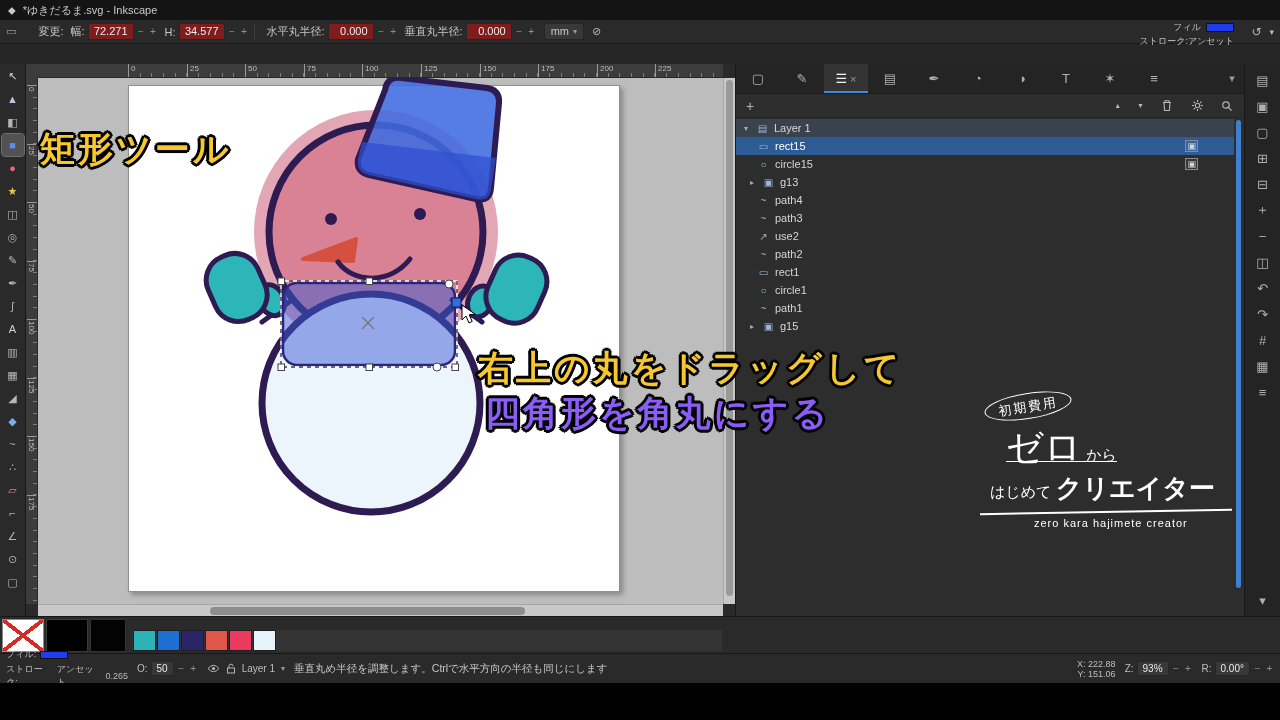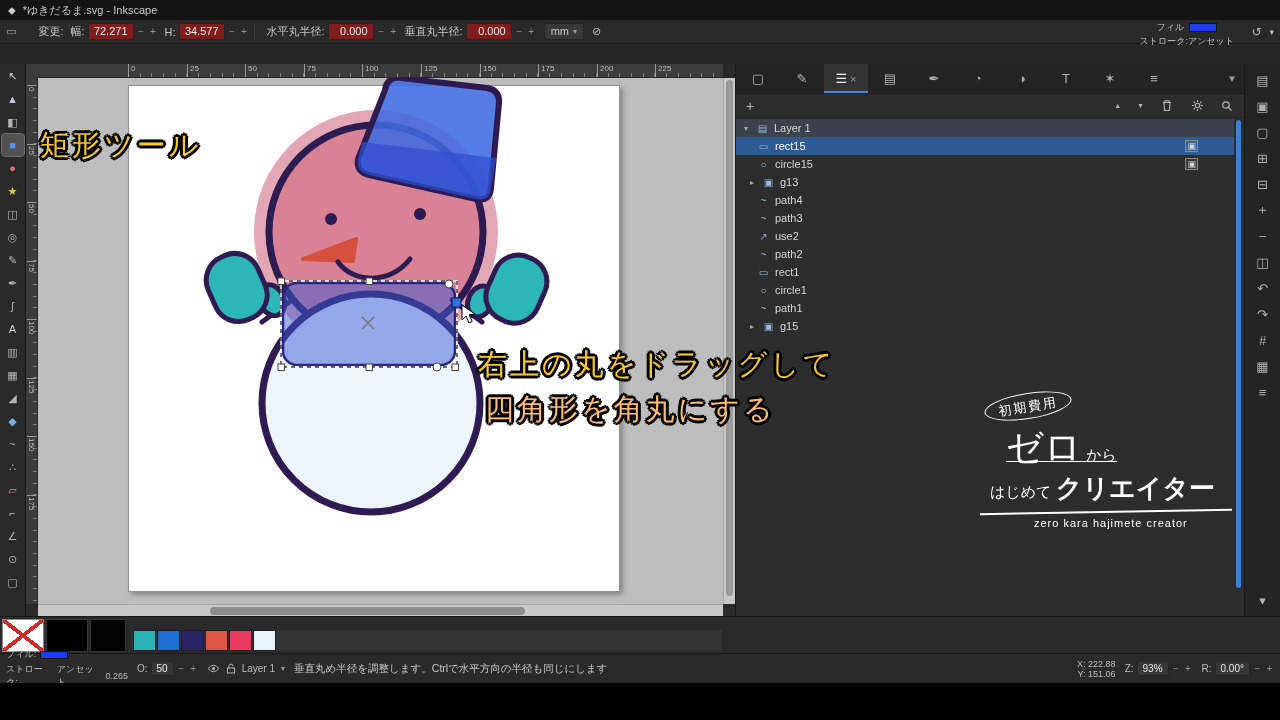--- a/index.html
+++ b/index.html
@@ -10,21 +10,21 @@
 
 .titlebar{height:20px;background:#141414;color:#c9c9c9;font-size:11px;display:flex;align-items:center;gap:7px;padding:0 8px;}
 .menubar{height:20px;background:#212121;display:flex;align-items:center;font-size:11px;color:#d6d6d6;padding:0 4px;}
 .mi{padding:2px 7px;border-radius:2px;cursor:default;}
 .optbar{height:24px;background:#2a2a2a;border-bottom:1px solid #181818;display:flex;align-items:center;font-size:11px;color:#c6c6c6;padding:0 6px;position:relative;}
 .field{display:flex;align-items:center;gap:3px;margin-left:7px;}
 .val{background:#7f1d1d;border:1px solid #252525;border-radius:2px;height:17px;line-height:15px;min-width:46px;text-align:right;padding:0 5px;color:#ececec;}
 .spin{color:#8f8f8f;font-size:10px;width:9px;text-align:center;}
 .unitbox{background:#383838;border:1px solid #252525;border-radius:2px;height:17px;line-height:15px;padding:0 6px;margin-left:8px;display:flex;align-items:center;gap:4px;}
 .sep{width:1px;height:16px;background:#3d3d3d;margin:0 5px;}
-.fsmini{position:absolute;right:46px;top:1px;font-size:9px;color:#c2c2c2;display:flex;flex-direction:column;gap:1px;align-items:center;}
+.fsmini{position:absolute;right:46px;top:1px;font-size:9px;color:#c2c2c2;display:flex;flex-direction:column;gap:1px;align-items:flex-end;}
 .fsmini .r1{display:flex;align-items:center;gap:5px;}
 .fsmini .swb{width:28px;height:9px;border:1px solid #111;}
 .opt-right{position:absolute;right:6px;top:0;height:24px;display:flex;align-items:center;gap:8px;color:#b8b8b8;font-size:12px;}
 
 
 .workspace{position:absolute;top:64px;left:0;width:1280px;height:552px;display:flex;}
 .toolscol{width:26px;background:#2a2a2a;border-right:1px solid #181818;display:flex;flex-direction:column;align-items:center;padding-top:1px;}
 .tool{width:22px;height:22px;margin-bottom:1px;display:flex;align-items:center;justify-content:center;font-size:11px;border-radius:3px;}
 .tool.active{background:#525252;outline:1px solid #6e6e6e;}
 
@@ -82,21 +82,21 @@
 .oblock{display:flex;align-items:center;gap:3px;}
 .oval{background:#383838;border:1px solid #252525;border-radius:2px;padding:0 5px;height:15px;line-height:13px;color:#eaeaea;}
 .lyrblock{display:flex;align-items:center;gap:6px;}
 .msg{flex:1;font-size:10.5px;color:#c8c8c8;white-space:nowrap;overflow:hidden;}
 .xy{display:flex;flex-direction:column;font-size:9px;line-height:10px;text-align:right;}
 .zr{display:flex;align-items:center;gap:3px;}
 
 .bottombar{position:absolute;bottom:0;left:0;width:1280px;height:37px;background:#000;}
 
 
-.note{position:absolute;font-weight:normal;letter-spacing:3px;font-size:29px;
+.note{position:absolute;font-weight:bold;letter-spacing:3px;font-size:35px;
  text-shadow:-3px 0 0 #000,3px 0 0 #000,0 -3px 0 #000,0 3px 0 #000,-2px -2px 0 #000,2px 2px 0 #000,-2px 2px 0 #000,2px -2px 0 #000;
  pointer-events:none;}
 .logo{position:absolute;left:976px;top:393px;width:268px;color:#fff;pointer-events:none;}
 .logo-cap{display:inline-block;border:1.5px solid #fff;border-radius:50%;padding:4px 13px 2px;transform:rotate(-9deg);font-size:13px;letter-spacing:2px;margin-left:8px;}
 .logo-l2{margin:4px 0 0 30px;text-decoration:underline;}
 .logo-l3{margin:-2px 0 0 14px;}
 .big1{font-size:37px;}
 .small{font-size:15px;}
 .big2{font-size:26px;font-weight:bold;}
 .logo-line{width:252px;height:2px;background:#fff;margin:5px 0 4px 4px;transform:rotate(-1deg);}
@@ -520,21 +520,21 @@
     <div class="zr">
       <span>R:</span>
       <span class="oval">0.00°</span>
       <span class="spin">−</span>
       <span class="spin">+</span>
     </div>
   </div>
 
   <div class="note" style="left: 40px; top: 126px; color: rgb(246, 199, 46);">矩形ツール</div>
   <div class="note" style="left: 478px; top: 345px; color: rgb(246, 199, 46);">右上の丸をドラッグして</div>
-  <div class="note" style="left: 478px; top: 390px; color: #fdba74; padding-left: 7px;">四角形を角丸にする</div>
+  <div class="note" style="left: 478px; top: 390px; color: #8b5cf6; padding-left: 7px;">四角形を角丸にする</div>
 
   <div class="logo">
     <span class="logo-cap">初期費用</span>
     <div class="logo-l2">
       <span class="big1">ゼロ</span>
       <span class="small">から</span>
     </div>
     <div class="logo-l3">
       <span class="small">はじめて</span>
       <span class="big2">クリエイター</span>

